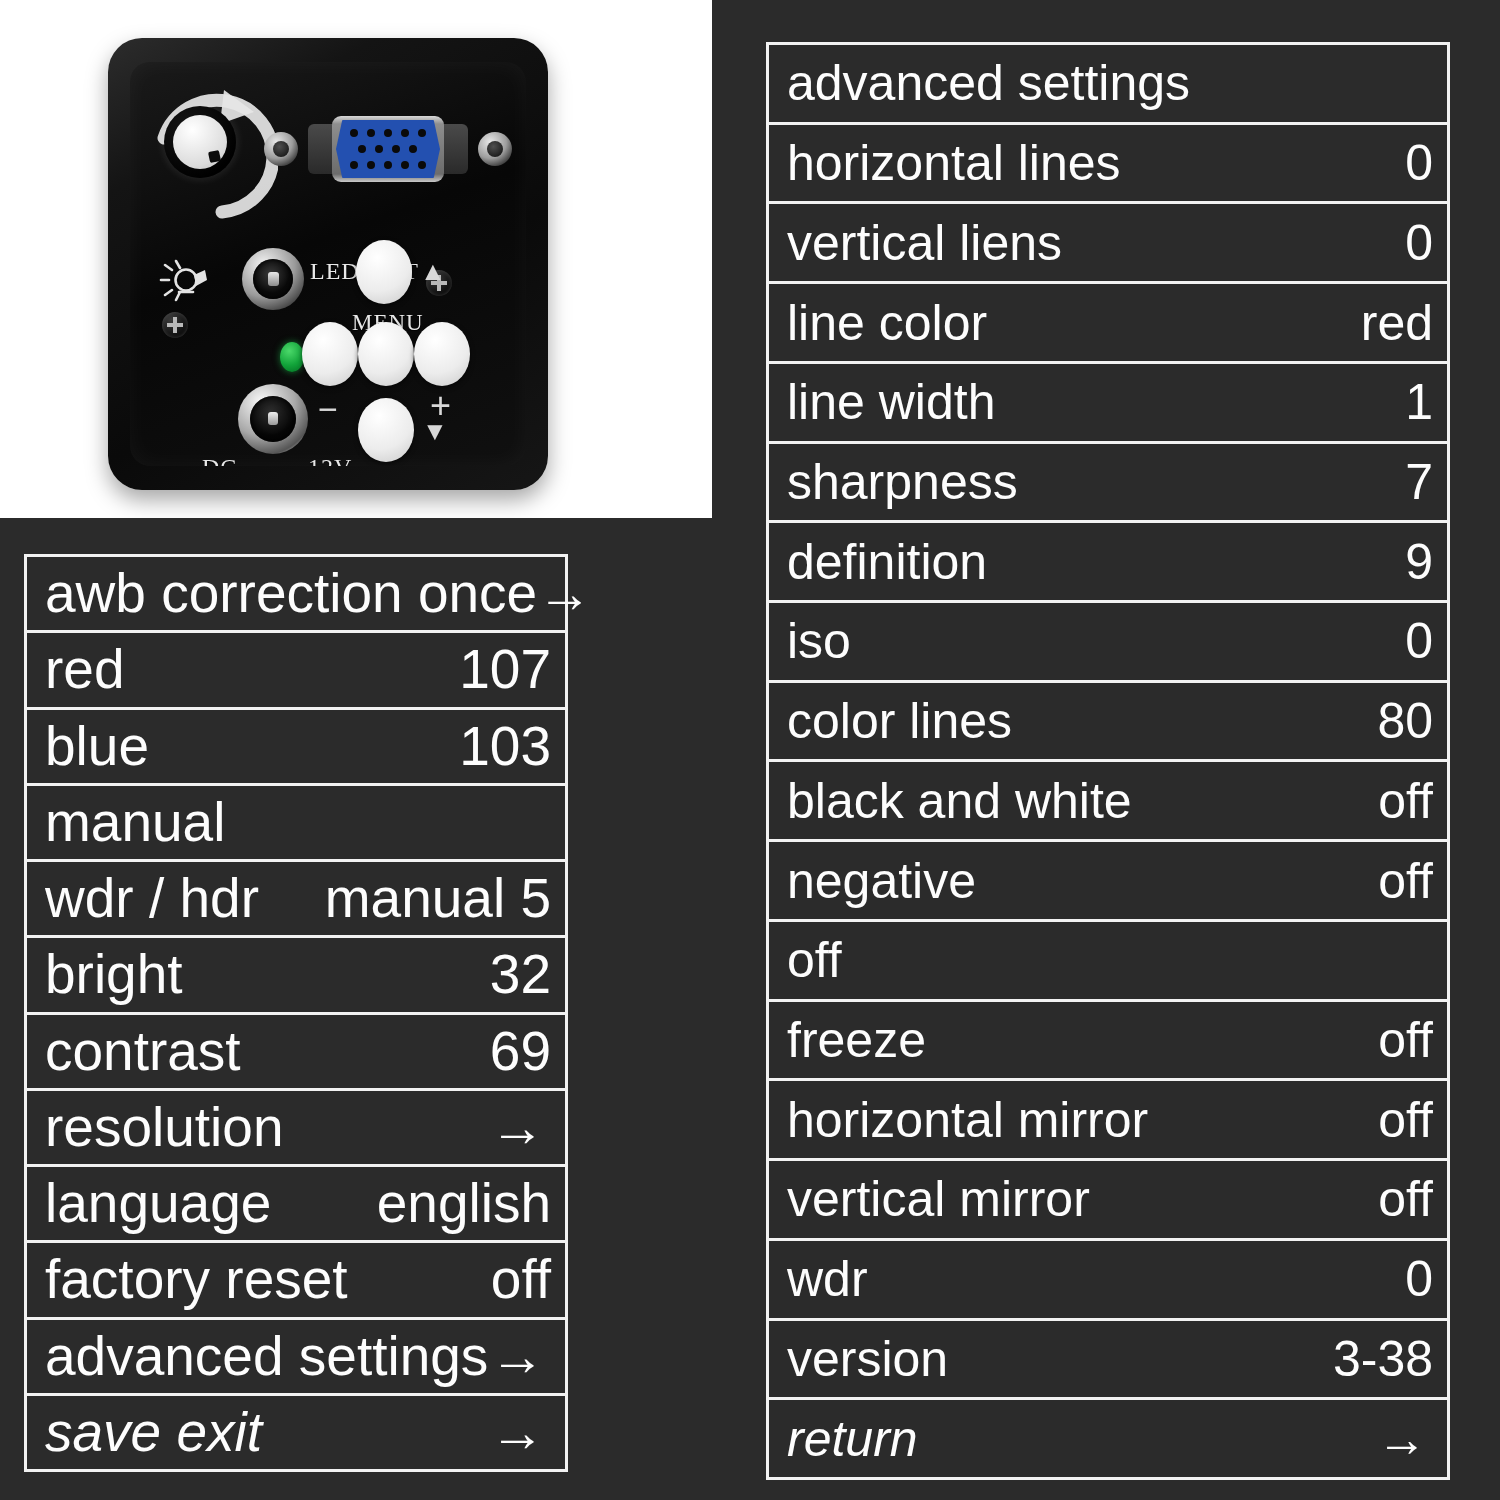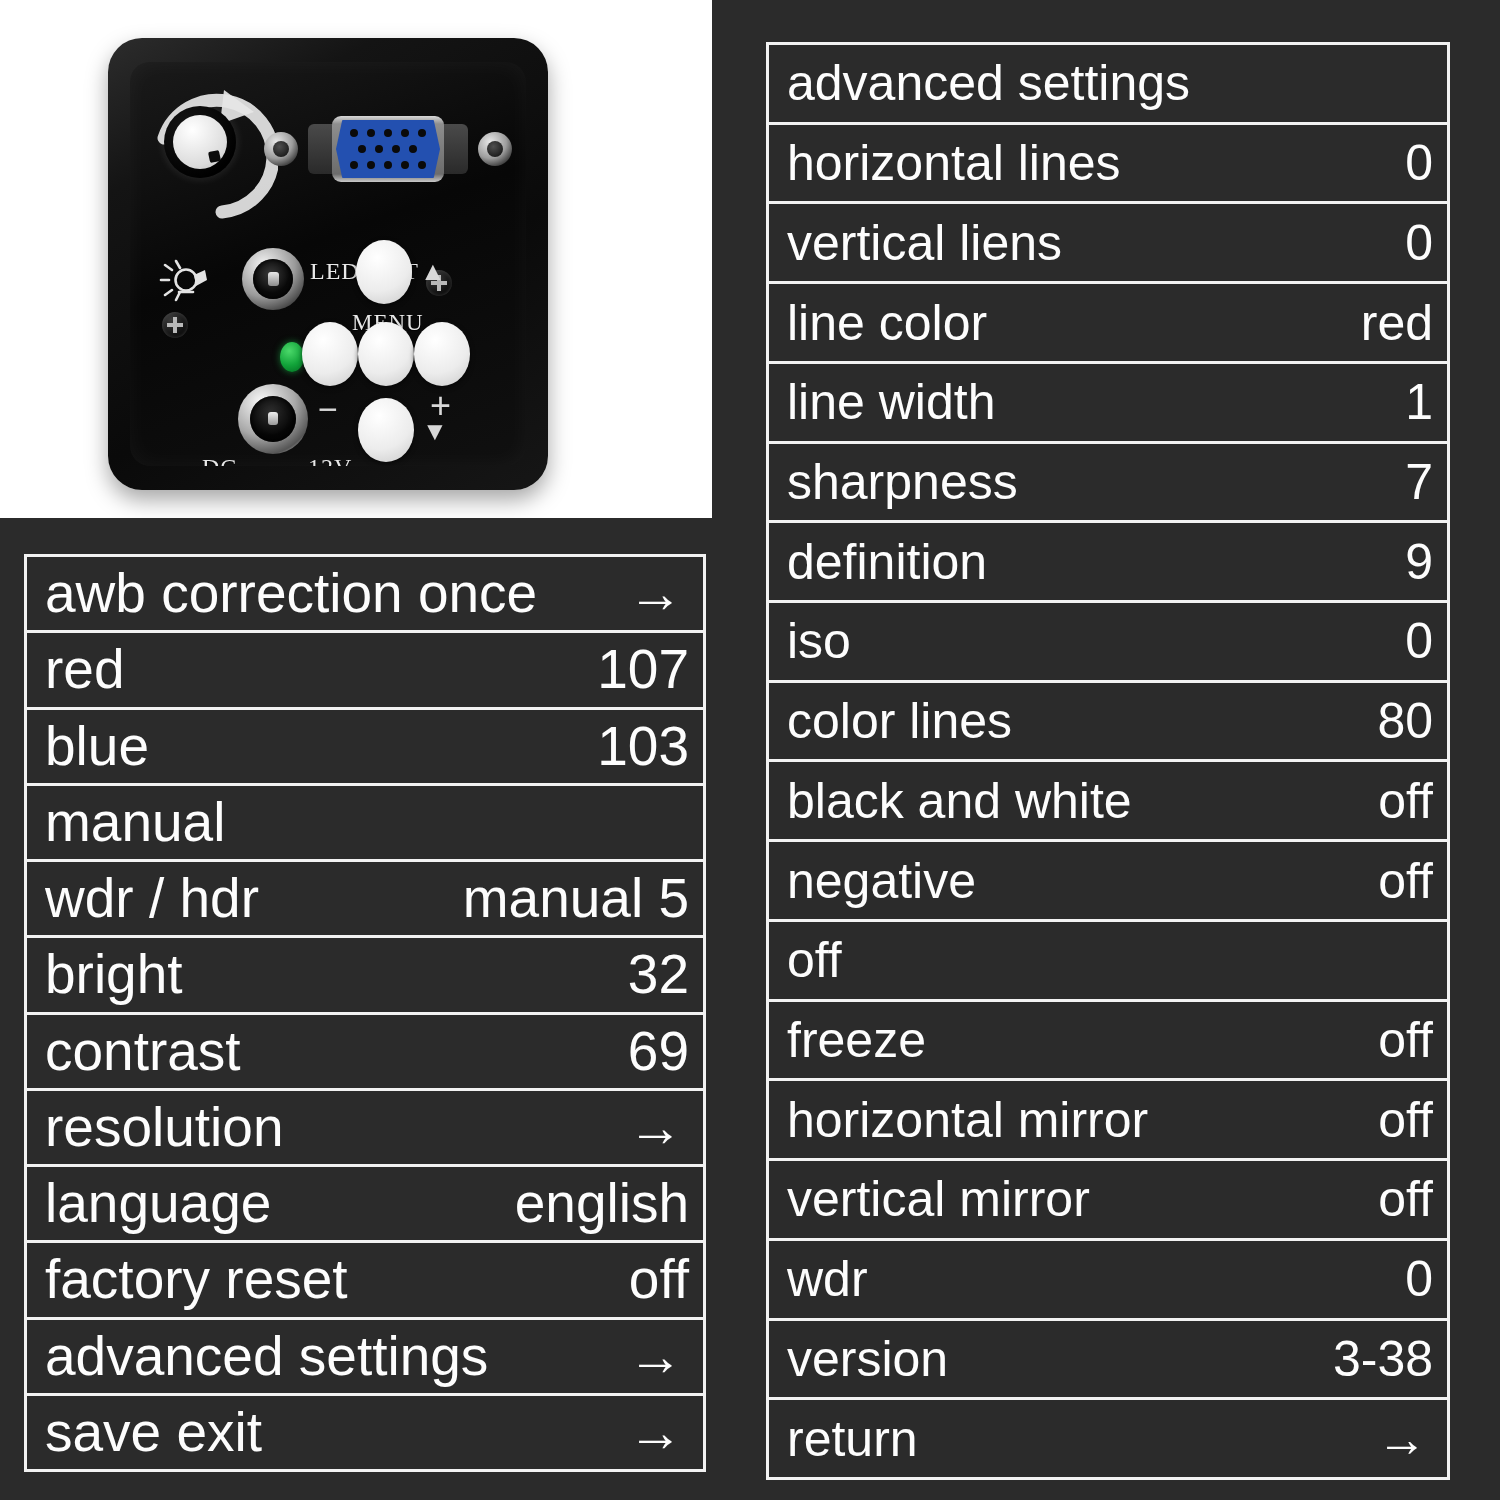--- a/index.html
+++ b/index.html
@@ -234,36 +234,36 @@
 
   
   .menu-panel {
     position: absolute;
     background: #2b2b2b;
     border: 3px solid #f2f2f2;
     box-sizing: border-box;
     display: flex;
     flex-direction: column;
   }
-  #panel-left  { left: 24px;  top: 554px; width: 682px; height: 918px; }
+  #panel-left  { left: 24px;  top: 554px; width: 544px; height: 918px; }
   #panel-right { left: 766px; top: 42px;  width: 684px; height: 1438px; }
 
   .menu-row {
     flex: 1 1 0;
     position: relative;
     display: flex;
     align-items: center;
     justify-content: space-between;
     background: #2b2b2b;
     border-bottom: 3px solid #f2f2f2;
     padding: 0 14px 0 18px;
     box-sizing: border-box;
     min-height: 0;
   }
-  .menu-row:last-child { border-bottom: none; }
+  .menu-row:last-child { border-bottom: none; font-style: italic; }
 
   .row-label, .row-value {
     color: #fdfdfd;
     white-space: nowrap;
     line-height: 1;
   }
   #panel-left .row-label, #panel-left .row-value { font-size: 55px; }
   #panel-right .row-label, #panel-right .row-value { font-size: 50px; }
 
   .row-value.arrow {

